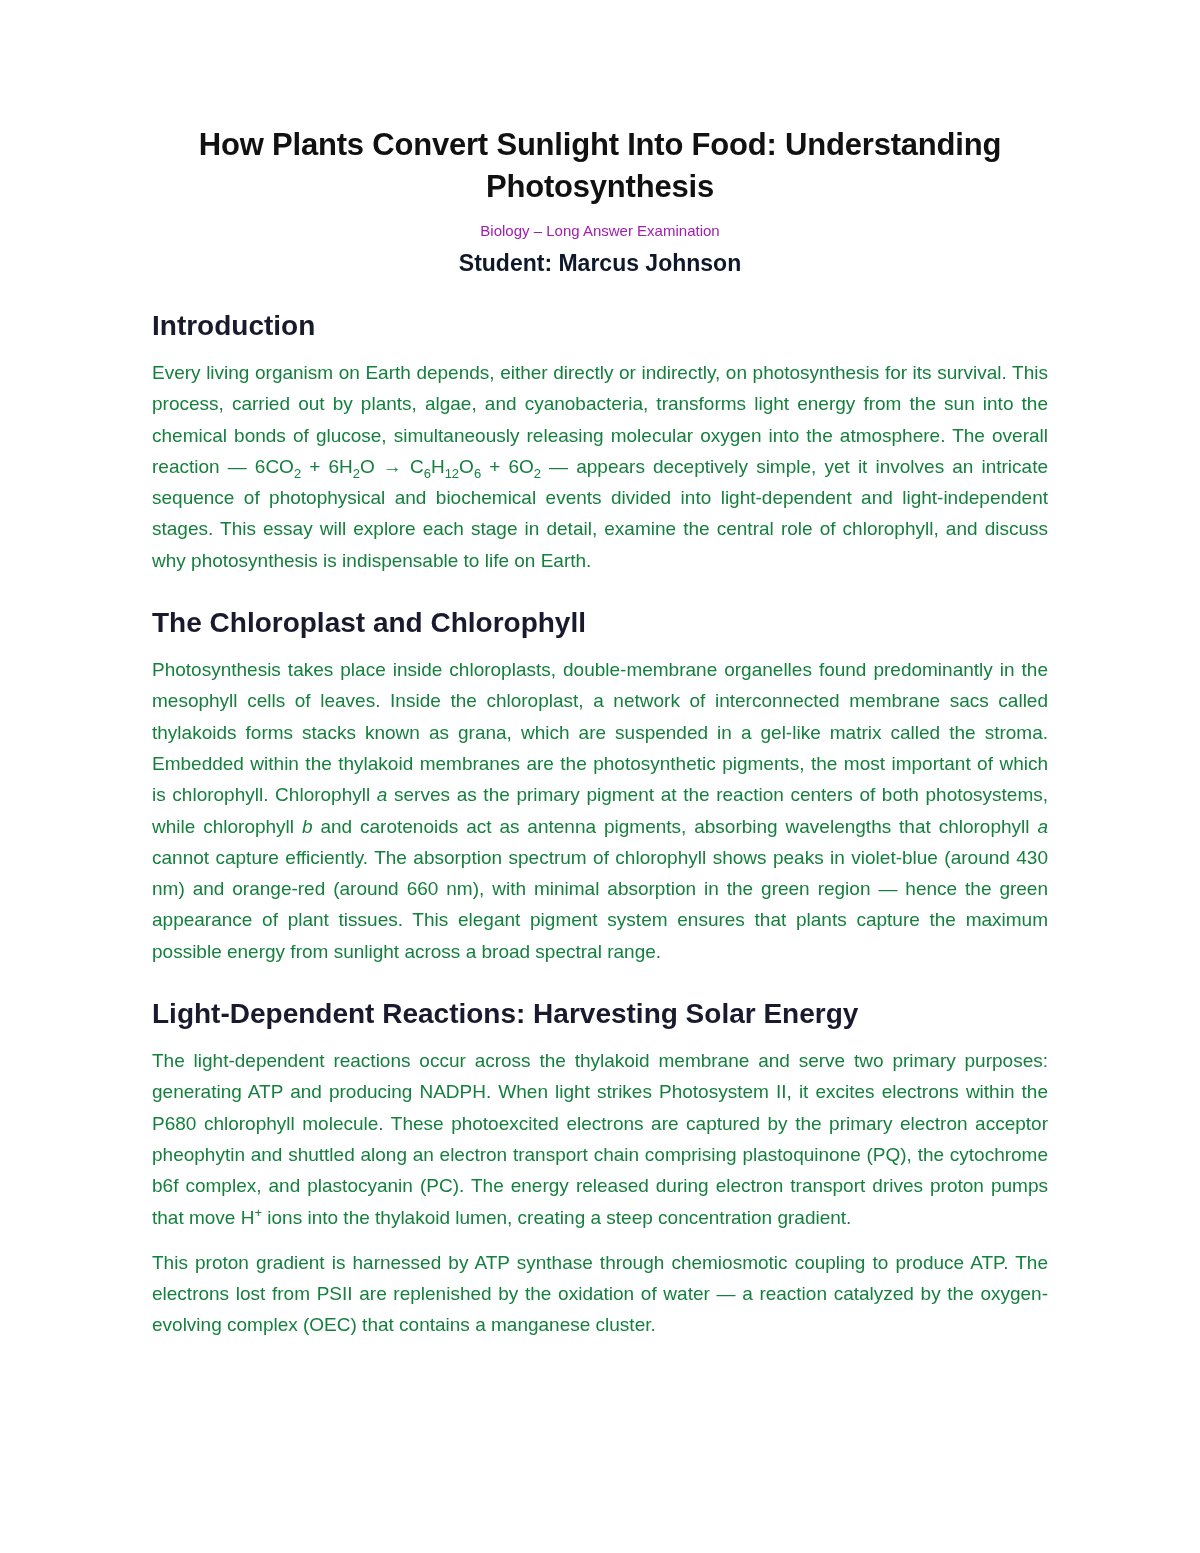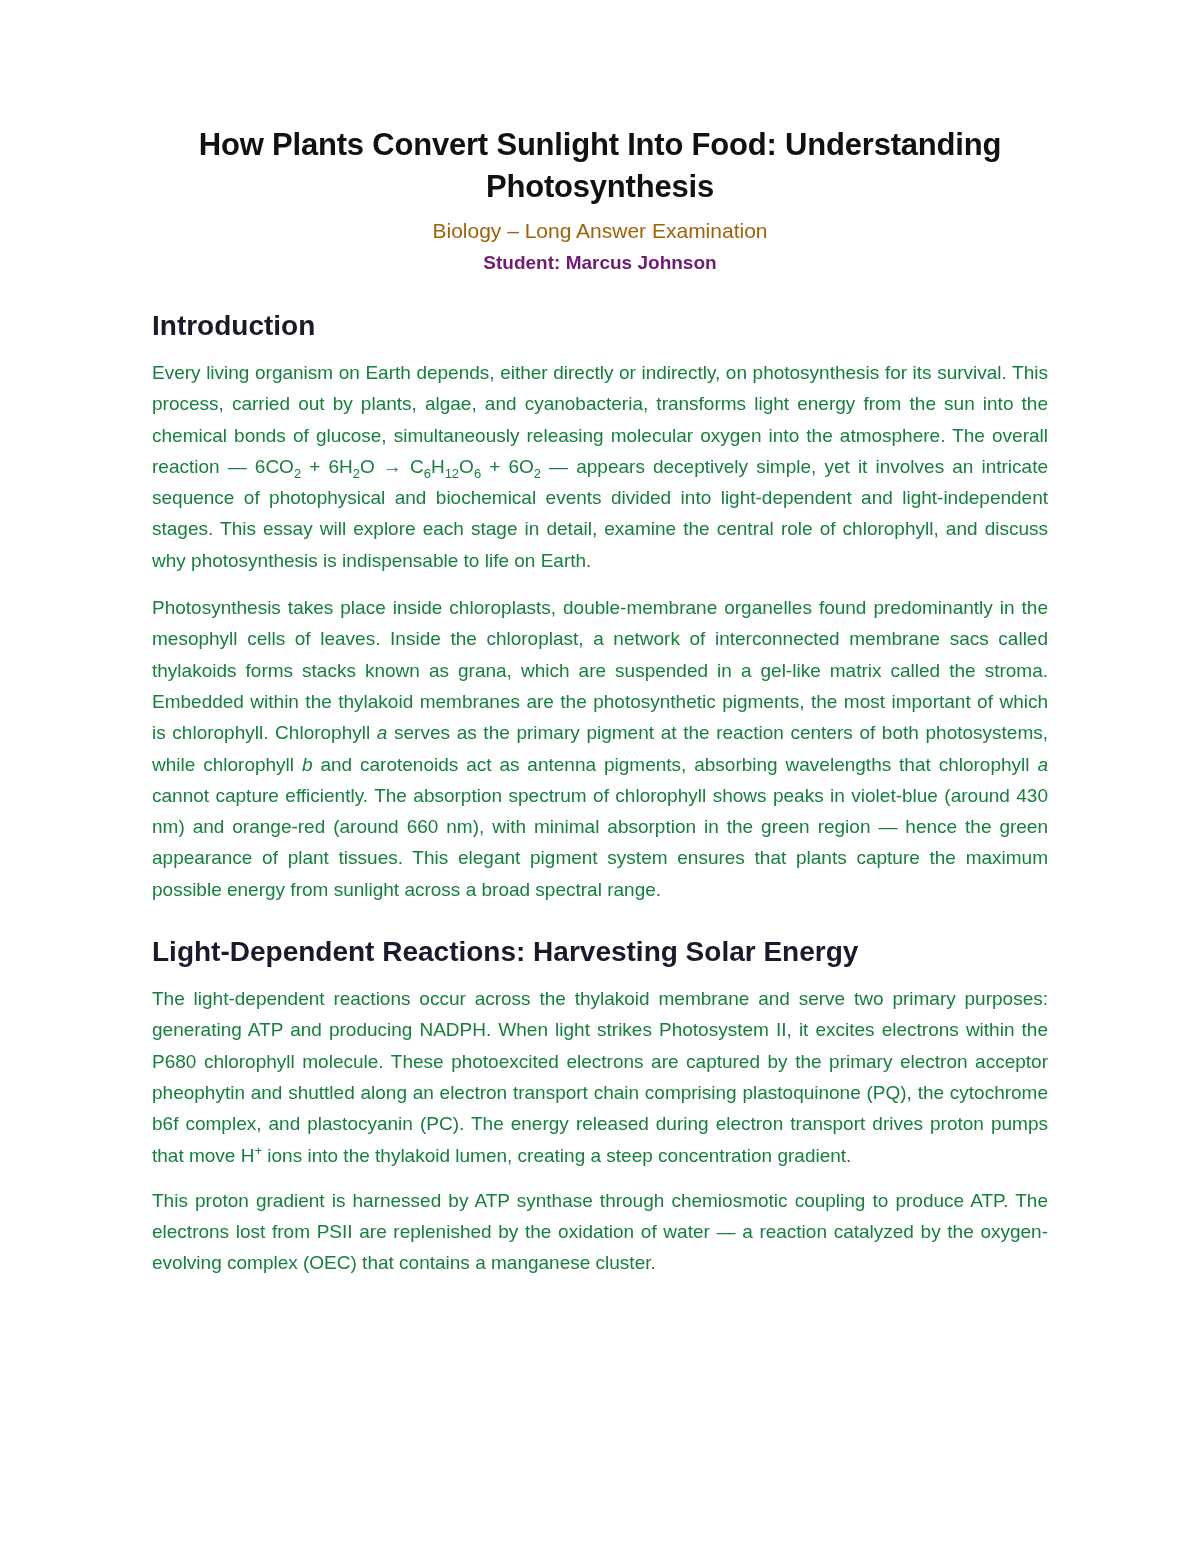--- a/index.html
+++ b/index.html
@@ -31,30 +31,30 @@
       font-weight: bold;
       font-size: 31px;
       line-height: 42px;
       text-align: center;
       color: #111111;
       margin: 0;
       letter-spacing: -0.2px;
     }
     .subtitle {
       text-align: center;
-      font-size: 21px;
-      color: #a16207;
+      font-size: 15px;
+      color: #a21caf;
       margin: 12px 0 0 0;
       line-height: 22px;
     }
     .student {
       text-align: center;
-      font-size: 19px;
+      font-size: 23px;
       font-weight: bold;
-      color: #701a75;
+      color: #0f172a;
       margin: 9px 0 0 0;
       line-height: 24px;
     }
     h2.section-heading {
       font-family: "Liberation Sans", sans-serif;
       font-weight: bold;
       font-size: 28px;
       color: #1a1a2e;
       margin: 0;
       line-height: 30px;
@@ -84,20 +84,21 @@
     <h1 class="title">How Plants Convert Sunlight Into Food: Understanding Photosynthesis</h1>
     <div class="subtitle">Biology – Long Answer Examination</div>
     <div class="student">Student: Marcus Johnson</div>
 
     <section>
       <h2 class="section-heading intro-heading">Introduction</h2>
       <p class="body-para after-heading"><span>Every living organism on Earth depends, either directly or indirectly, on photosynthesis for its survival. This process, carried out by plants, algae, and cyanobacteria, transforms light energy from the sun into the chemical bonds of glucose, simultaneously releasing molecular oxygen into the atmosphere. The overall reaction — </span><span><span>6CO</span><sub>2</sub><span> + 6H</span><sub>2</sub><span>O → C</span><sub>6</sub><span>H</span><sub>12</sub><span>O</span><sub>6</sub><span> + 6O</span><sub>2</sub></span><span> — appears deceptively simple, yet it involves an intricate sequence of photophysical and biochemical events divided into light-dependent and light-independent stages. This essay will explore each stage in detail, examine the central role of chlorophyll, and discuss why photosynthesis is indispensable to life on Earth.</span></p>
     </section>
 
     <section>
+      <h2 class="section-heading section-gap">The Chloroplast and Chlorophyll</h2>
       <p class="body-para after-heading"><span>Photosynthesis takes place inside chloroplasts, double-membrane organelles found predominantly in the mesophyll cells of leaves. Inside the chloroplast, a network of interconnected membrane sacs called thylakoids forms stacks known as grana, which are suspended in a gel-like matrix called the stroma. Embedded within the thylakoid membranes are the photosynthetic pigments, the most important of which is chlorophyll. Chlorophyll </span><em>a</em><span> serves as the primary pigment at the reaction centers of both photosystems, while chlorophyll </span><em>b</em><span> and carotenoids act as antenna pigments, absorbing wavelengths that chlorophyll </span><em>a</em><span> cannot capture efficiently. The absorption spectrum of chlorophyll shows peaks in violet-blue (around 430 nm) and orange-red (around 660 nm), with minimal absorption in the green region — hence the green appearance of plant tissues. This elegant pigment system ensures that plants capture the maximum possible energy from sunlight across a broad spectral range.</span></p>
     </section>
 
     <section>
       <h2 class="section-heading section-gap">Light-Dependent Reactions: Harvesting Solar Energy</h2>
       <p class="body-para after-heading"><span>The light-dependent reactions occur across the thylakoid membrane and serve two primary purposes: generating ATP and producing NADPH. When light strikes Photosystem II, it excites electrons within the P680 chlorophyll molecule. These photoexcited electrons are captured by the primary electron acceptor pheophytin and shuttled along an electron transport chain comprising plastoquinone (PQ), the cytochrome b6f complex, and plastocyanin (PC). The energy released during electron transport drives proton pumps that move H</span><sup>+</sup><span> ions into the thylakoid lumen, creating a steep concentration gradient.</span></p>
       <p class="body-para para-gap"><span>This proton gradient is harnessed by ATP synthase through chemiosmotic coupling to produce ATP. The electrons lost from PSII are replenished by the oxidation of water — a reaction catalyzed by the oxygen-evolving complex (OEC) that contains a manganese cluster.</span></p>
     </section>
 
   </div>

